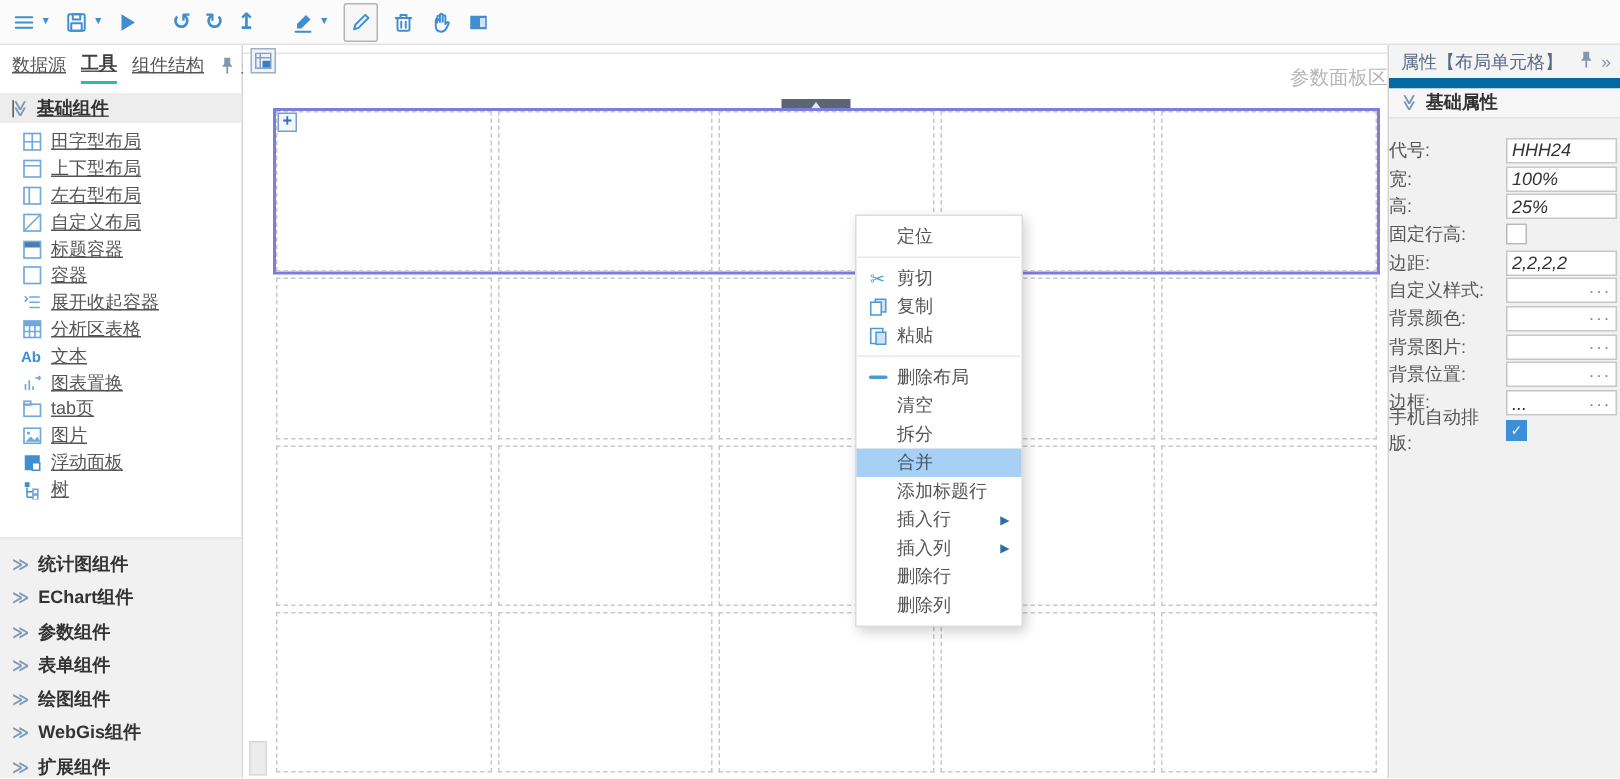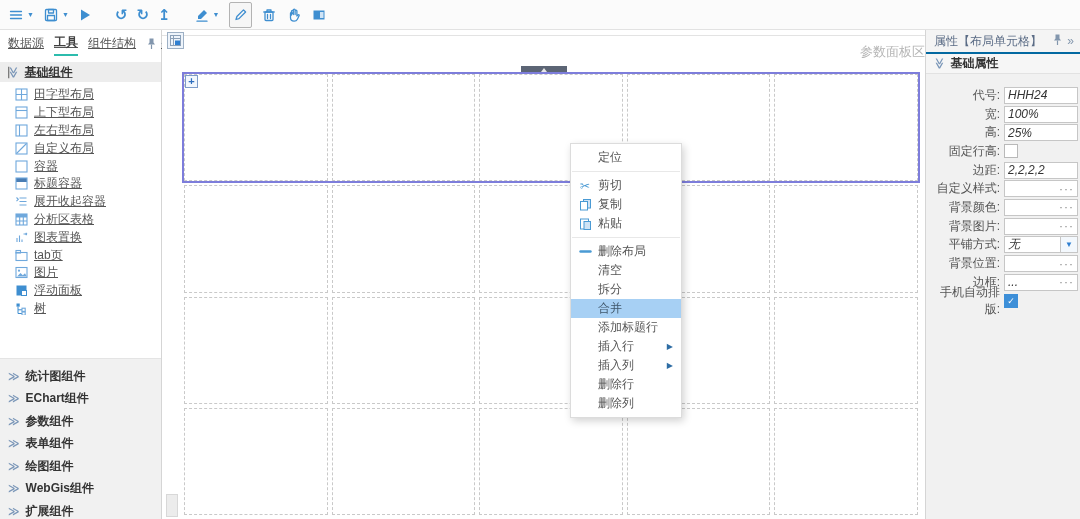--- a/index.html
+++ b/index.html
@@ -55,29 +55,29 @@
            box-shadow:2px 3px 8px rgba(0,0,0,.18);padding:4px 0;z-index:10;box-sizing:border-box;}
   .mitem{position:relative;height:19px;line-height:19px;padding-left:27px;color:#555;cursor:pointer;white-space:nowrap;}
   .mitem.hl{background:var(--hl);color:#40576b;}
   .micon{position:absolute;left:7px;top:2.5px;width:14px;height:14px;display:flex;align-items:center;justify-content:center;}
   .micon .char{color:#4a9ad4;font-size:12px;line-height:14px;}
   .msub{position:absolute;right:8px;top:0;color:#2e6da4;font-size:8px;}
   .mdivider{border-top:1px solid #e8e8e8;margin:4px 1px;}
   
   .props{position:absolute;left:925px;top:30px;width:155px;height:489px;background:#f1f1f1;
          border-left:1px solid #d5d5d5;box-sizing:border-box;}
-  .phead{height:22px;display:flex;align-items:center;padding:0 6px 0 8px;border-bottom:2px solid #0369a1;background:#f4f4f4;}
+  .phead{height:22px;display:flex;align-items:center;padding:0 6px 0 8px;border-bottom:7px solid #0369a1;background:#f4f4f4;}
   .phead .ttl{color:#5a6b85;white-space:nowrap;}
   .phead .hicons{margin-left:auto;display:flex;align-items:center;color:#8296ad;}
   .phead .hicons .chars{margin-left:4px;font-size:12px;cursor:pointer;}
   .psection{height:19px;display:flex;align-items:center;padding-left:8px;font-weight:bold;color:#333;
             border-bottom:1px solid #e2e2e2;background:#f6f6f6;}
   .pfields{padding-top:12px;}
   .prow{height:18.7px;display:flex;align-items:center;}
-  .plabel{width:74px;text-align:right;color:#555;flex:none;}
+  .plabel{width:74px;color:#555;flex:none;}
   .pctrl{margin-left:4px;display:flex;align-items:center;}
   .pfield{width:66px;height:15px;background:#fff;border:1px solid #c6c6c6;display:flex;align-items:center;
           padding:0 3px;box-sizing:content-box;color:#333;}
   .pfield .pvalue{flex:1;overflow:hidden;white-space:nowrap;font-style:italic;}
   .pfield .dots{color:#888;margin-left:auto;letter-spacing:1px;}
   .psel{padding:0;width:72px;}
   .psel .pvalue{padding-left:3px;}
   .selbtn{width:16px;height:15px;border-left:1px solid #c6c6c6;background:#f3f8fd;color:#2f7fd1;
           font-size:8px;display:flex;align-items:center;justify-content:center;cursor:pointer;}
   .pcheck{width:12px;height:12px;border:1px solid #b9b9b9;background:#fff;cursor:pointer;
@@ -223,52 +223,60 @@
             <svg width="13" height="13">
               <rect x="1" y="1" width="11" height="11" stroke="#6fa8dc" stroke-width="1.1" fill="none"></rect>
               <path d="M1.5 11.5L11.5 1.5" stroke="#6fa8dc" stroke-width="1.1" fill="none"></path>
             </svg>
           </span>
           <span>自定义布局</span>
         </div>
         <div class="citem">
           <span class="cicon">
             <svg width="13" height="13">
+              <rect x="1" y="1" width="11" height="4" fill="#4a7db3"></rect>
+              <rect x="1" y="1" width="11" height="11" stroke="#6fa8dc" stroke-width="1.1" fill="none"></rect>
+            </svg>
+          </span>
+          <span>标题容器</span>
+        </div>
+        <div class="citem">
+          <span class="cicon">
+            <svg width="13" height="13">
               <rect x="1" y="1" width="11" height="11" stroke="#6fa8dc" stroke-width="1.1" fill="none"></rect>
             </svg>
           </span>
           <span>容器</span>
-        </div>
-        <div class="citem">
-          <span class="cicon">
-            <svg width="13" height="13">
-              <rect x="1" y="1" width="11" height="4" fill="#4a7db3"></rect>
-              <rect x="1" y="1" width="11" height="11" stroke="#6fa8dc" stroke-width="1.1" fill="none"></rect>
-            </svg>
-          </span>
-          <span>标题容器</span>
         </div>
         <div class="citem">
           <span class="cicon">
             <svg width="13" height="13">
               <path d="M4.5 3h7M4.5 6.5h7M4.5 10h7" stroke="#6fa8dc" stroke-width="1.1" fill="none"></path>
               <path d="M1.5 2.5l1.8 1.8-1.8 1.8" stroke="#6fa8dc" stroke-width="1.1" fill="none"></path>
             </svg>
           </span>
           <span>展开收起容器</span>
         </div>
         <div class="citem">
           <span class="cicon">
             <svg width="13" height="13">
               <rect x="1" y="1" width="11" height="3" fill="#6fa8dc"></rect>
               <rect x="1" y="1" width="11" height="11" stroke="#6fa8dc" stroke-width="1.1" fill="none"></rect>
               <path d="M1 4h11M1 8h11M4.7 4v8M8.3 4v8" stroke="#6fa8dc" stroke-width="1.1" fill="none"></path>
             </svg>
           </span>
           <span>分析区表格</span>
+        </div>
+        <div class="citem">
+          <span class="cicon">
+            <svg width="15" height="13">
+              <text x="0" y="10" font-size="10" font-weight="bold" fill="#3e8ed0" font-family="Liberation Sans,sans-serif">Ab</text>
+            </svg>
+          </span>
+          <span>文本</span>
         </div>
         <div class="citem">
           <span class="cicon">
             <svg width="13" height="13">
               <path d="M2 11V7M4.5 11V4.5M7 11V8.5" stroke="#6fa8dc" stroke-width="1.1" fill="none"></path>
               <path d="M8.5 3h3.5M12 3l-1.3-1.2M12 3l-1.3 1.2" stroke="#6fa8dc" stroke-width="1.1" fill="none"></path>
             </svg>
           </span>
           <span>图表置换</span>
         </div>
@@ -502,29 +510,20 @@
         <div class="prow">
           <span class="plabel">背景图片:</span>
           <span class="pctrl">
             <div class="pfield">
               <span class="pvalue"></span>
               <span class="dots">···</span>
             </div>
           </span>
         </div>
         <div class="prow">
-          <span class="plabel">平铺方式:</span>
-          <span class="pctrl">
-            <div class="pfield psel">
-              <span class="pvalue">无</span>
-              <span class="selbtn">▼</span>
-            </div>
-          </span>
-        </div>
-        <div class="prow">
           <span class="plabel">背景位置:</span>
           <span class="pctrl">
             <div class="pfield">
               <span class="pvalue"></span>
               <span class="dots">···</span>
             </div>
           </span>
         </div>
         <div class="prow">
           <span class="plabel">边框:</span>

